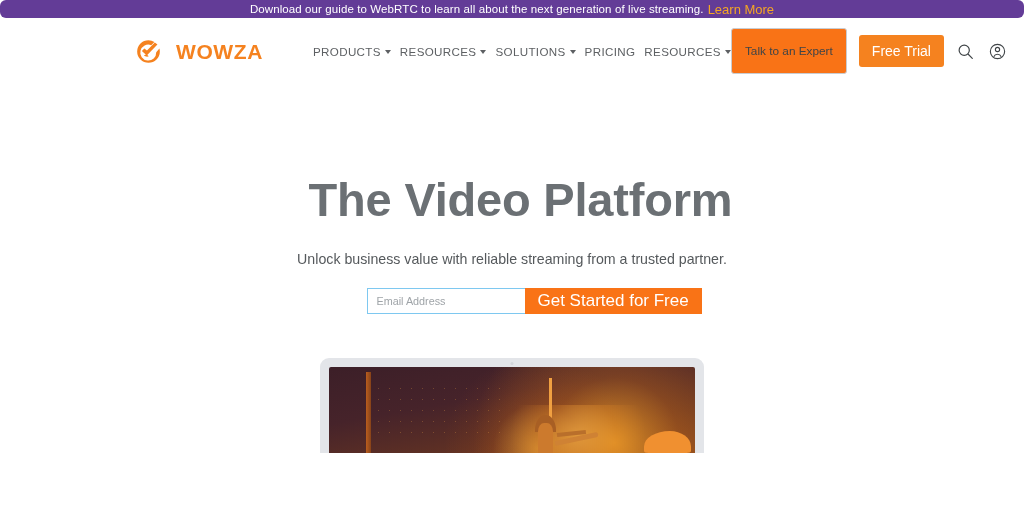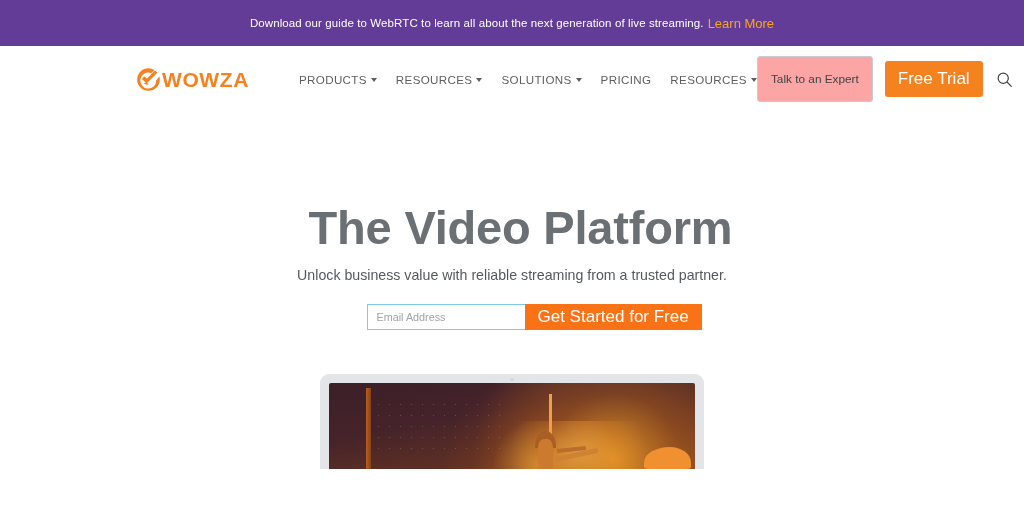--- a/index.html
+++ b/index.html
@@ -6,25 +6,26 @@
   html, body {
     width: 1024px; height: 524px;
     overflow: hidden;
     background: #ffffff;
     font-family: "Liberation Sans", sans-serif;
     -webkit-font-smoothing: antialiased;
   }
 
   
   .promo-banner {
-    height: 46px;
+    height: 18px;
     background: #633c97;
     display: flex;
     align-items: center;
     justify-content: center;
+    border-radius: 6px;
   }
   .promo-text {
     font-size: 11.5px;
     color: #ffffff;
     letter-spacing: .1px;
   }
   .promo-link {
     font-size: 13px;
     color: #f5a623;
     text-decoration: none;
@@ -35,38 +36,38 @@
   .site-header {
     height: 66px;
     background: #ffffff;
     display: flex;
     align-items: center;
     padding: 0 130px 0 136px;
   }
   .logo {
     display: flex;
     align-items: center;
-    gap: 1px;
+    gap: 15px;
     cursor: pointer;
     flex: 0 0 auto;
   }
   .logo-mark { width: 25px; height: 25px; display: block; }
   .logo-word {
     font-size: 21px;
     font-weight: bold;
     color: #f5821f;
     letter-spacing: .6px;
     line-height: 1;
   }
 
   
   .main-nav {
     display: flex;
     align-items: center;
-    gap: 19px;
+    gap: 9px;
     margin-left: 50px;
   }
   .nav-item {
     display: flex;
     align-items: center;
     gap: 4px;
     font-size: 11.6px;
     color: #5d6063;
     letter-spacing: .35px;
     cursor: pointer;
@@ -84,34 +85,34 @@
 
   
   .header-actions {
     margin-left: auto;
     display: flex;
     align-items: center;
     gap: 12px;
   }
   .btn-outline {
     border: 1px solid #c9ccd1;
-    background: #fca5a5;
+    background: #f97316;
     color: #3f4447;
     font-size: 11.8px;
     padding: 15px 13px;
     border-radius: 3px;
     cursor: pointer;
     white-space: nowrap;
     font-family: inherit;
   }
   .btn-orange {
     border: none;
     background: #f5821f;
     color: #ffffff;
-    font-size: 17px;
+    font-size: 14px;
     padding: 8px 13px;
     border-radius: 3px;
     cursor: pointer;
     white-space: nowrap;
     font-family: inherit;
   }
   .icon-btn {
     width: 20px; height: 20px;
     display: flex; align-items: center; justify-content: center;
     cursor: pointer;
@@ -126,21 +127,21 @@
   .hero-title {
     font-size: 47px;
     font-weight: bold;
     color: #6b7074;
     line-height: 1.26;
     letter-spacing: -0.2px;
     padding-left: 17px;
   }
   .hero-title .line { display: block; }
   .hero-sub {
-    margin-top: 10px;
+    margin-top: 22px;
     font-size: 14.2px;
     color: #55595c;
     font-weight: normal;
   }
 
   
   .signup-form {
     margin: 21px auto 0;
     width: 291px;
     height: 26px;

